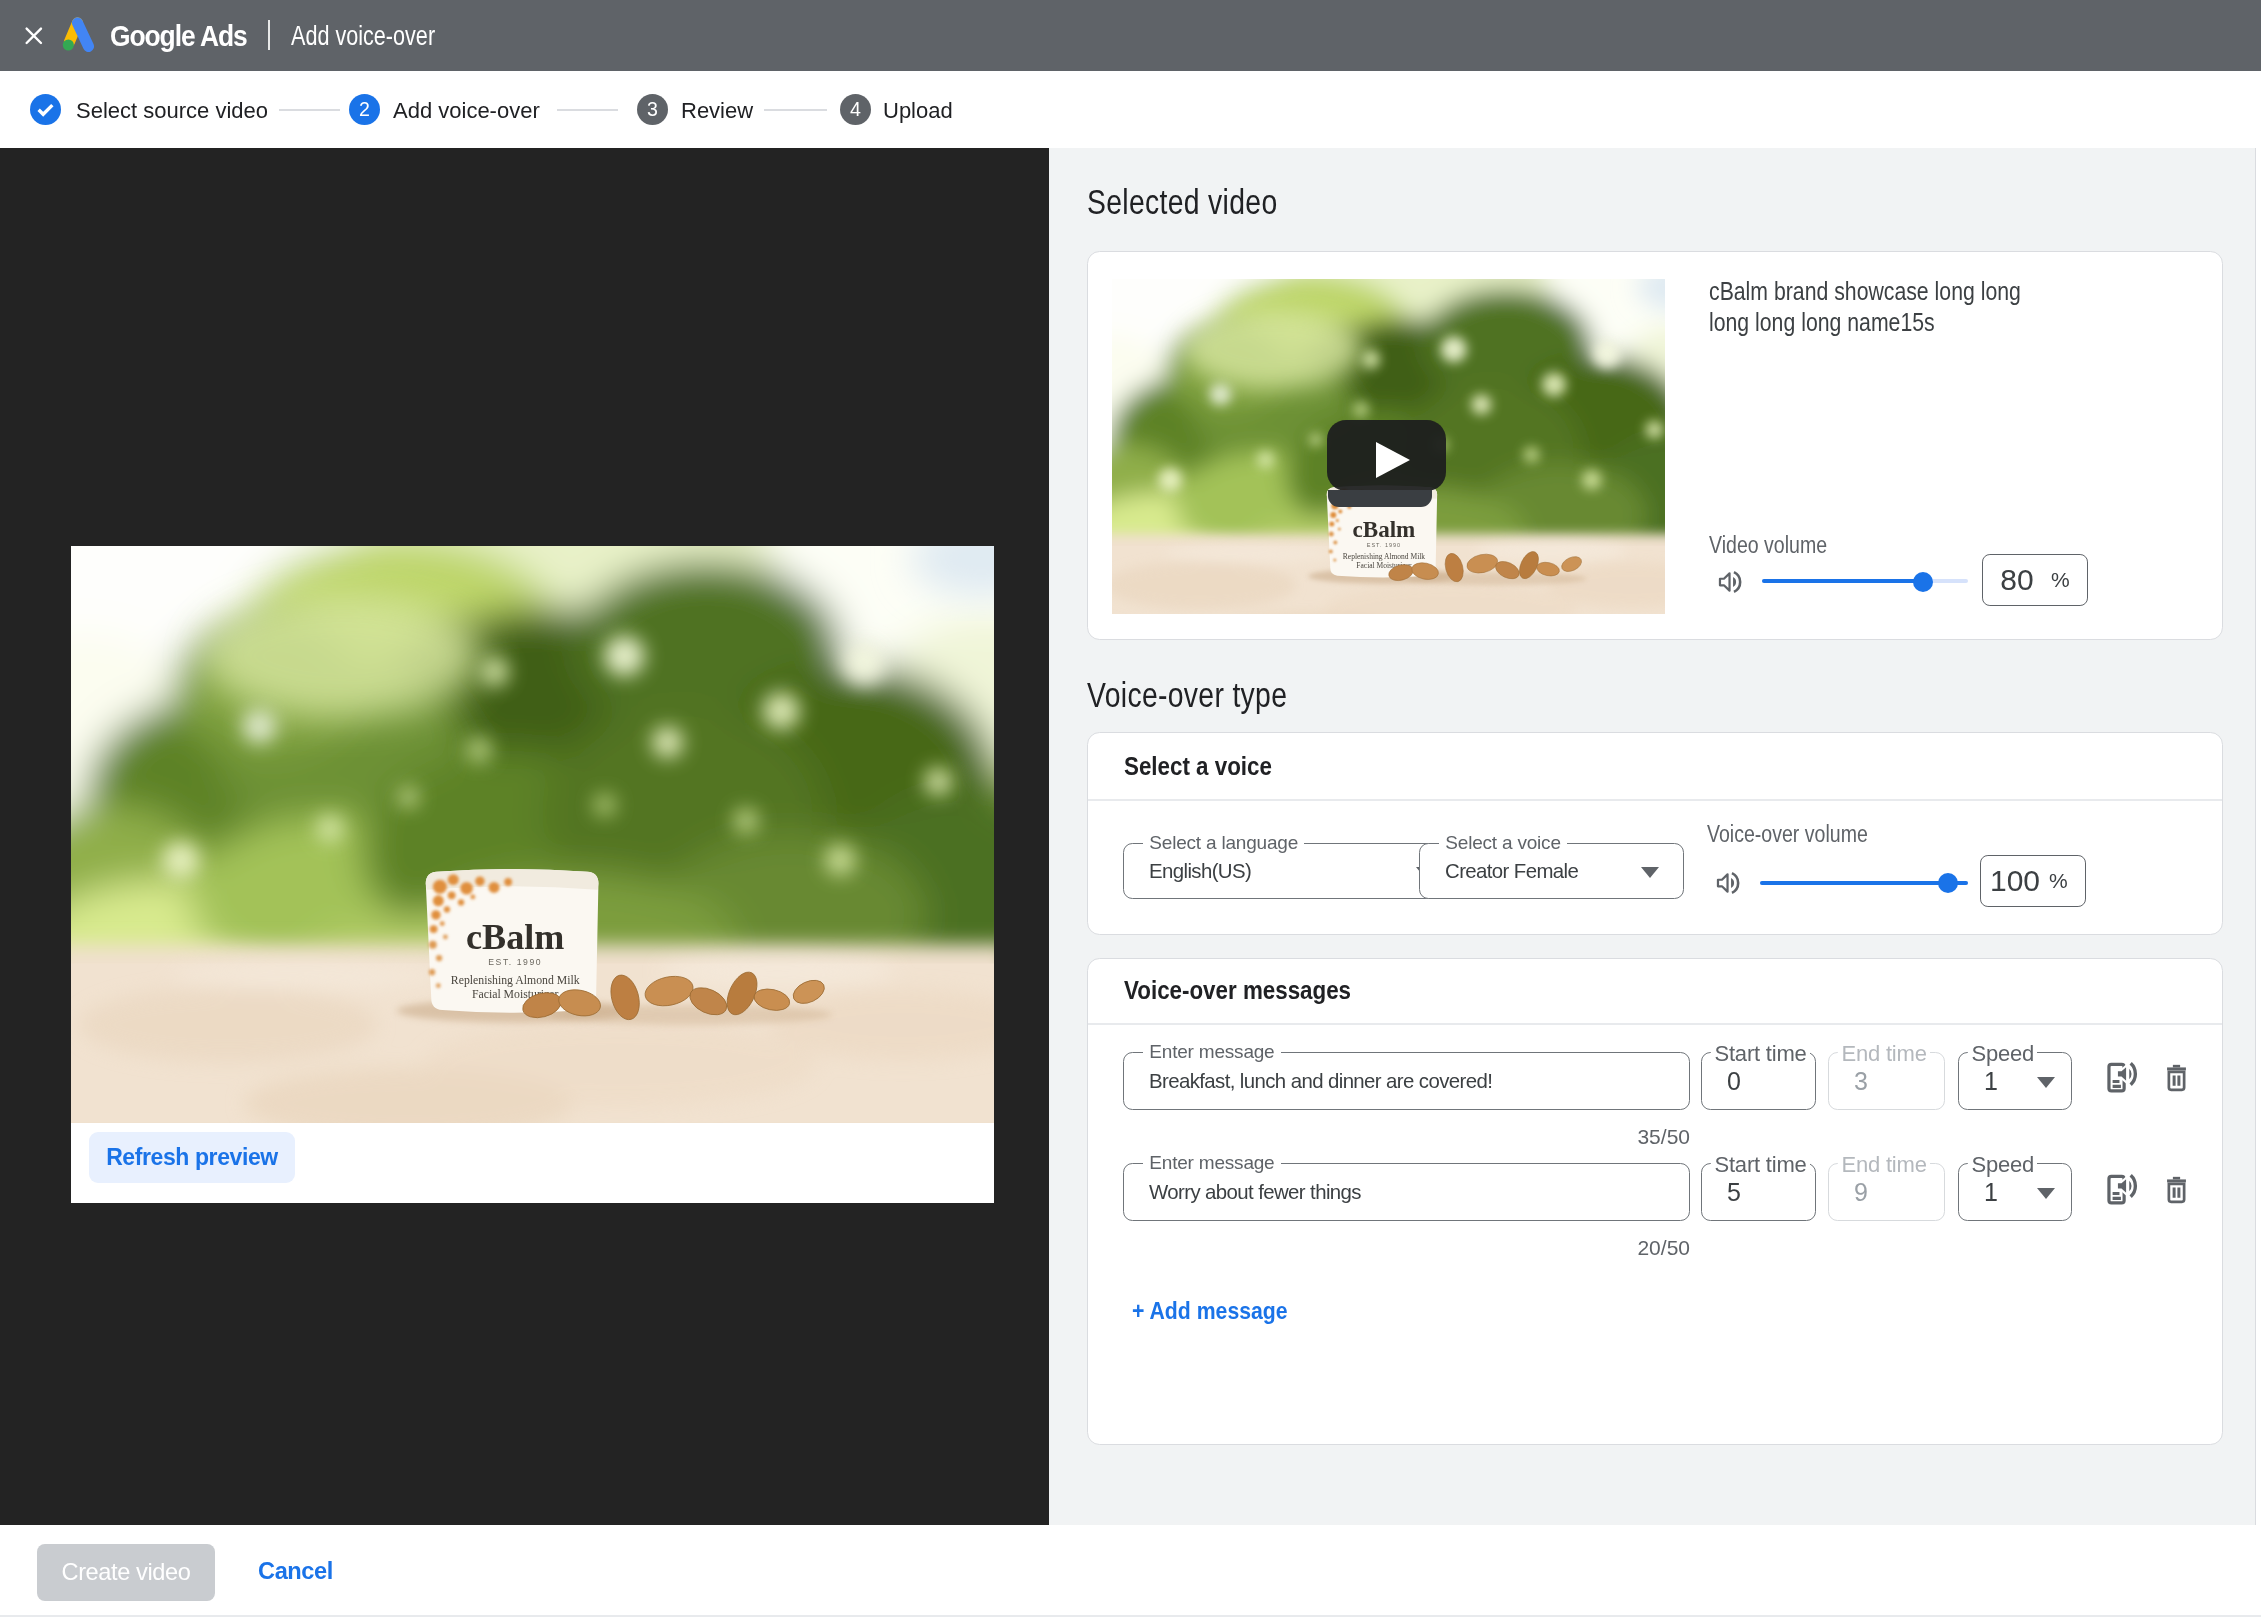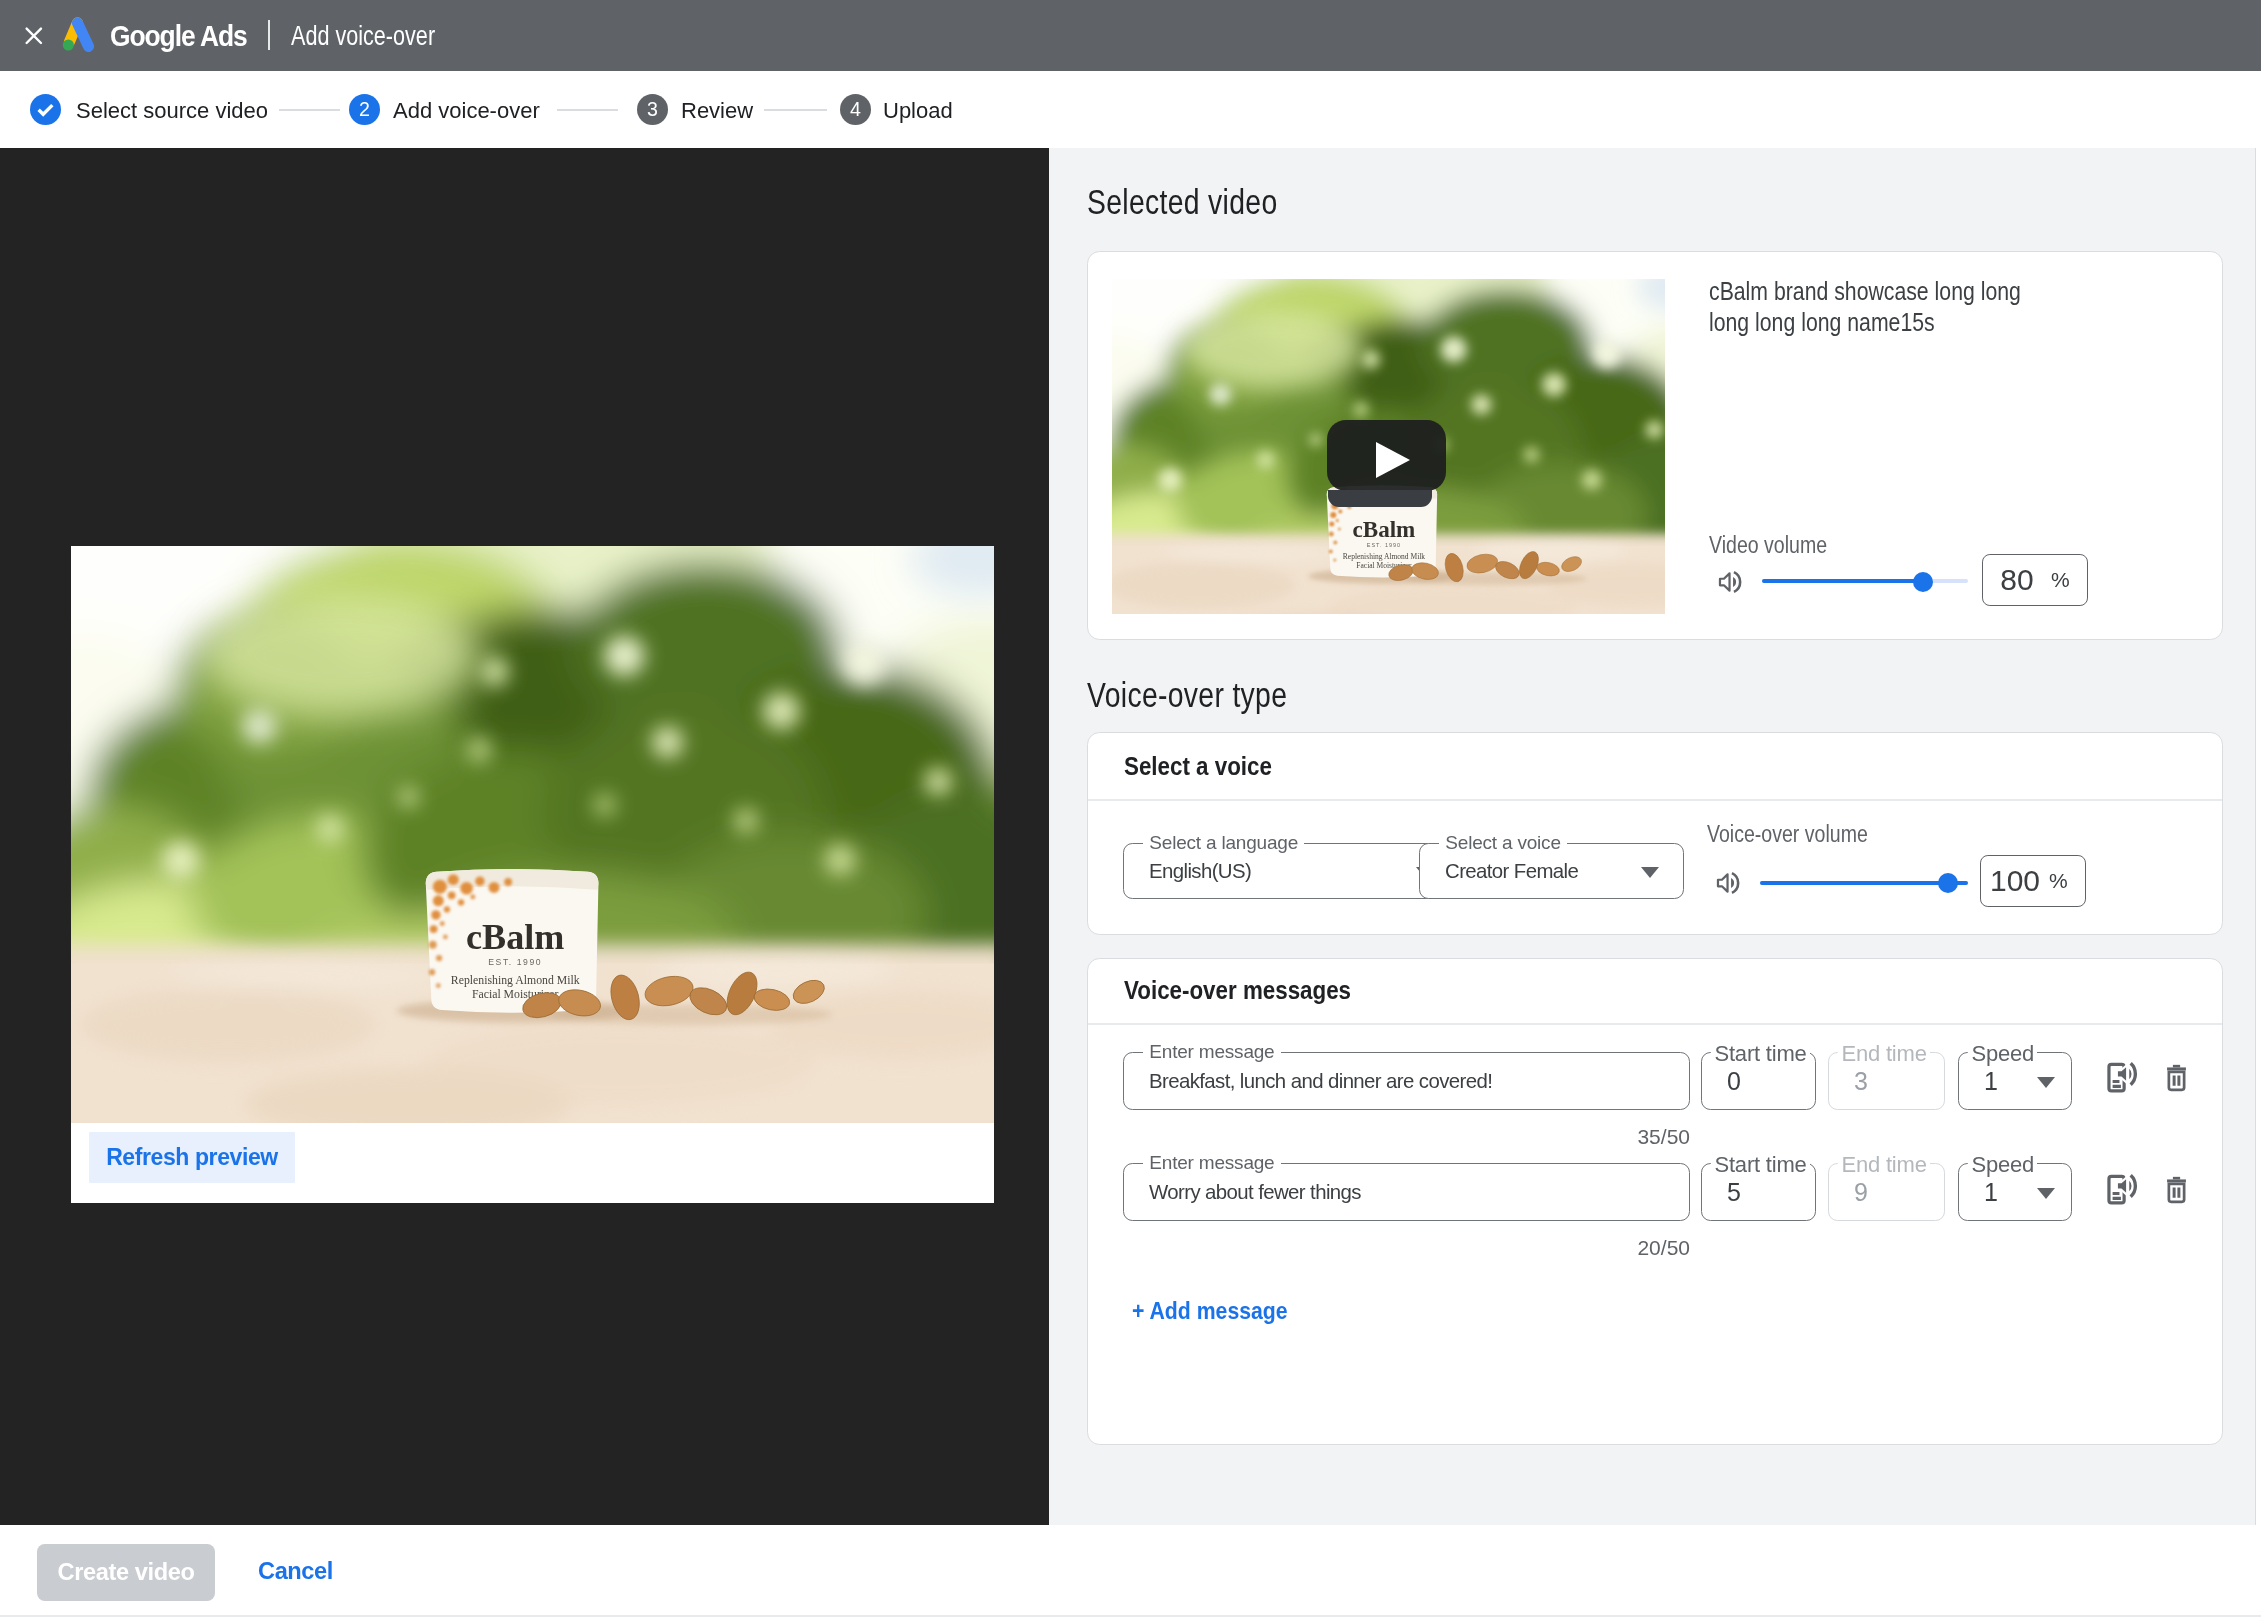--- a/index.html
+++ b/index.html
@@ -15,21 +15,21 @@
   .stepper { position:absolute; left:0; top:71px; width:2261px; height:92px; background:#fff; }
   .stc { position:absolute; top:23px; width:31px; height:31px; border-radius:50%; color:#fff; font-size:19.6px; text-align:center; line-height:31px; }
   .stc.blue { background:#1a73e8; }
   .stc.gray { background:#5f6368; }
   .stlabel { position:absolute; top:27px; font-size:22px; color:#202124; }
   .stline { position:absolute; top:38px; height:1.6px; background:#dadce0; }
   
   .main-left { position:absolute; left:0; top:148px; width:1049px; height:1377px; background:#232323; }
   .preview { position:absolute; left:71px; top:398px; width:923px; height:657px; background:#fff; }
   .pstrip { position:absolute; left:0; top:577px; width:923px; height:80px; background:#fff; }
-  .refreshbtn { position:absolute; left:18px; top:9.4px; width:206px; height:51px; background:#e8f0fe; border-radius:1px; color:#1a73e8; font-size:23px; letter-spacing:-0.4px; font-weight:700; text-align:center; line-height:51px; }
+  .refreshbtn { position:absolute; left:18px; top:9.4px; width:206px; height:51px; background:#e8f0fe; border-radius:9px; color:#1a73e8; font-size:23px; letter-spacing:-0.4px; font-weight:700; text-align:center; line-height:51px; }
   .main-right { position:absolute; left:1049px; top:148px; width:1212px; height:1377px; background:#f1f3f4; }
   .gutter { position:absolute; left:2255px; top:148px; width:6.3px; height:1377px; background:#fff; border-left:0.8px solid #dadce0; }
   h2.sect { position:absolute; font-size:35px; font-weight:400; color:#202124; transform:scaleX(.81); transform-origin:left top; letter-spacing:0.4px; }
   .card { position:absolute; left:1087px; width:1136px; background:#fff; border:1.6px solid #dadce0; border-radius:12.6px; }
   .cardhead { position:absolute; left:36px; font-size:26px; font-weight:700; color:#202124; transform:scaleX(.86); transform-origin:left top; }
   .carddiv { position:absolute; left:0; width:100%; height:1.6px; background:#e8eaed; }
   
   .thumb { position:absolute; left:23.6px; top:19.6px; width:553px; height:342px; overflow:hidden; }
   .playrect { position:absolute; left:215px; top:148px; width:119px; height:71px; border-radius:19px; background:rgba(28,29,30,.93); }
   .playbar  { position:absolute; left:216px; top:218px; width:104px; height:17.3px; border-radius:0 0 11px 11px; background:#3a3e42; }
@@ -50,21 +50,21 @@
   .field.num .fval { font-size:25px; }
   .field.num .flabel { font-size:22px; left:9.4px; padding:0 3.1px; }
   .field.disabled { border-color:#d7dadd; }
   .field.disabled .flabel { color:#b4b8bd; }
   .field.disabled .fval { color:#9aa0a6; }
   .caret { position:absolute; width:0; height:0; border-left:9.4px solid transparent; border-right:9.4px solid transparent; border-top:11px solid #5f6368; }
   .counter { position:absolute; font-size:21px; color:#5f6368; }
   .addmsg { position:absolute; left:1131px; font-size:23.6px; font-weight:700; color:#1a73e8; transform:scaleX(.9); transform-origin:left top; }
   
   .footer { position:absolute; left:0; top:1525px; width:2261px; height:93px; background:#fff; border-bottom:3.9px solid #e8eaed; }
-  .createbtn { position:absolute; left:37px; top:19px; width:178px; height:57px; border-radius:7.9px; background:#c9ccd0; color:#fff; font-size:23.6px; letter-spacing:-0.4px; font-weight:700; text-align:center; line-height:57px; }
+  .createbtn { position:absolute; left:37px; top:19px; width:178px; height:57px; border-radius:7.9px; background:#c9ccd0; color:#fff; font-size:23.6px; letter-spacing:-0.4px; font-weight:400; text-align:center; line-height:57px; }
   .cancel { position:absolute; left:258px; top:33px; font-size:23.6px; letter-spacing:-0.4px; font-weight:700; color:#1a73e8; }
 </style>
 </head>
 <body>
 <div class="topbar">
   <svg class="xicon" viewBox="0 0 24 24">
       <path d="M3.2 3.2 L20.8 20.8 M20.8 3.2 L3.2 20.8" stroke="#fff" stroke-width="2.9" stroke-linecap="round"></path>
     </svg>
   <svg class="abs" style="left:62px;top:17.3px" width="35" height="36" viewBox="0 0 41 44">
     <line x1="8.2" y1="30.5" x2="18" y2="7.2" stroke="#fbbc04" stroke-width="13.5" stroke-linecap="round"></line>

